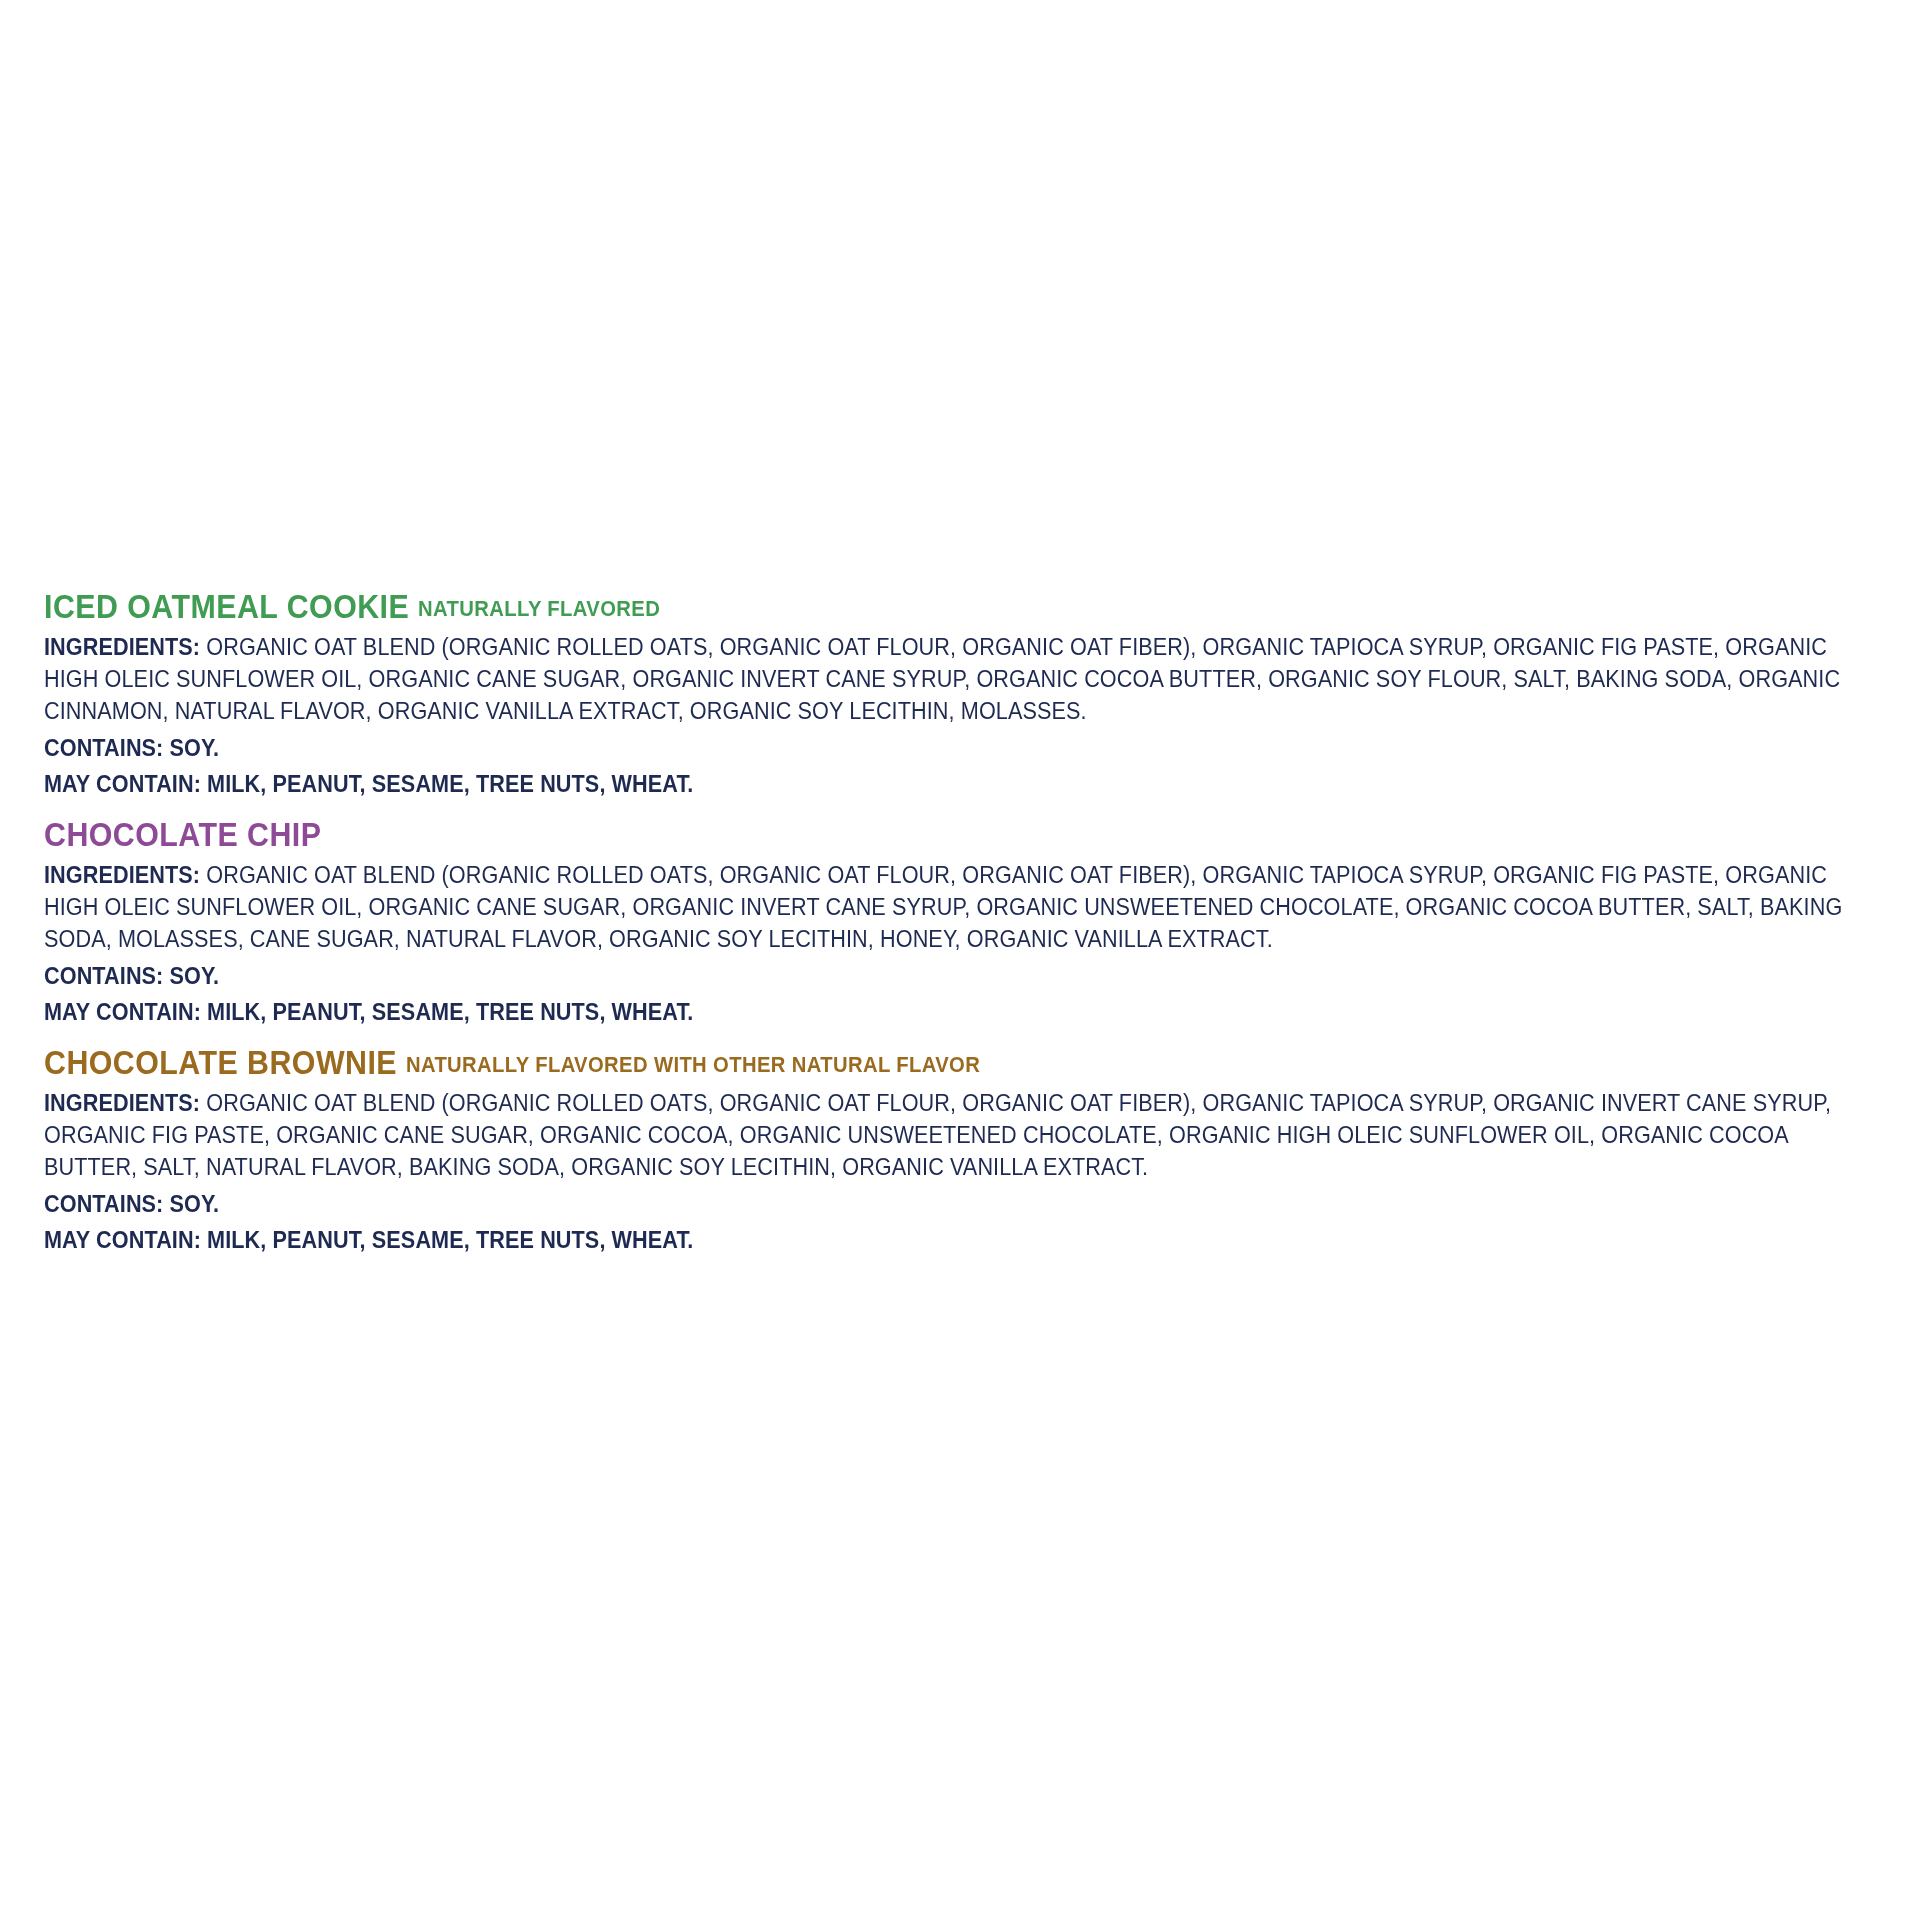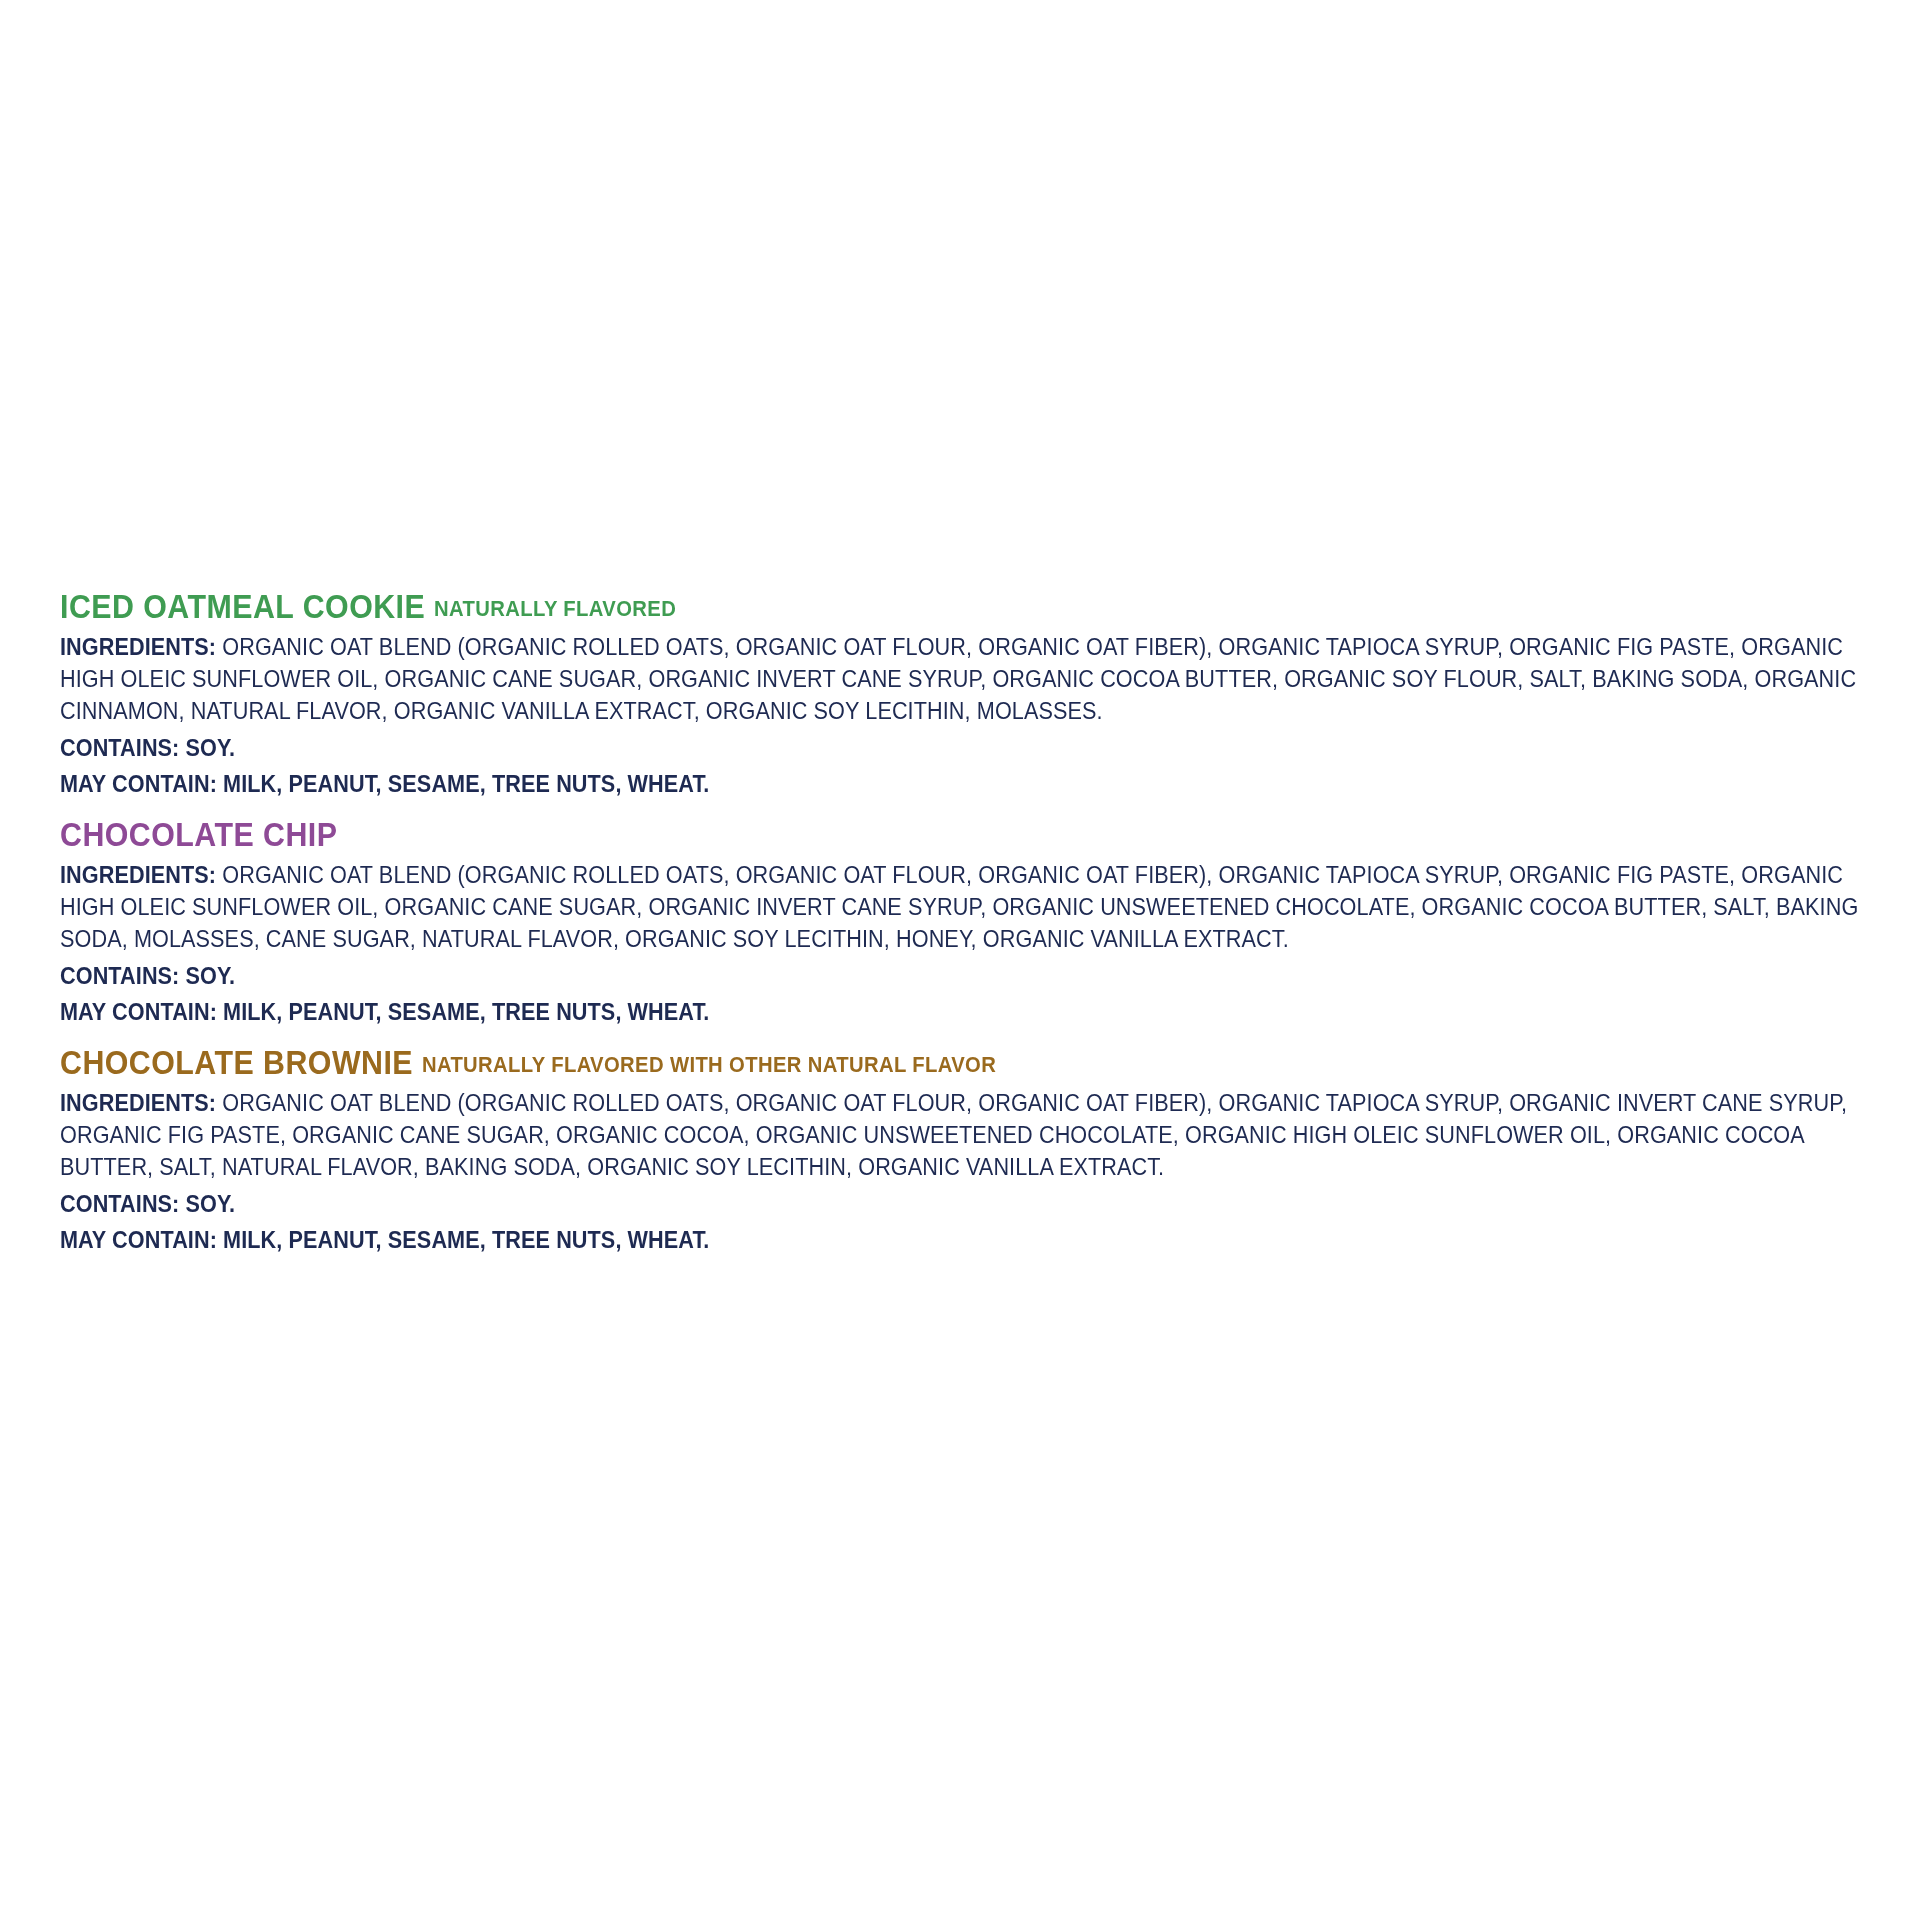--- a/index.html
+++ b/index.html
@@ -14,21 +14,21 @@
     -webkit-font-smoothing: antialiased;
   }
   .page {
     position: relative;
     width: 1931px;
     height: 1931px;
     background: #ffffff;
   }
   .panel {
     position: absolute;
-    left: 60px;
+    left: 44px;
     top: 589px;
     width: 1834px;
   }
   .flavor-block {
     margin-bottom: 17.4px;
   }
   .flavor-heading {
     font-family: "Liberation Sans Narrow", "Liberation Sans", sans-serif;
     font-weight: 700;
     font-size: 33px;

